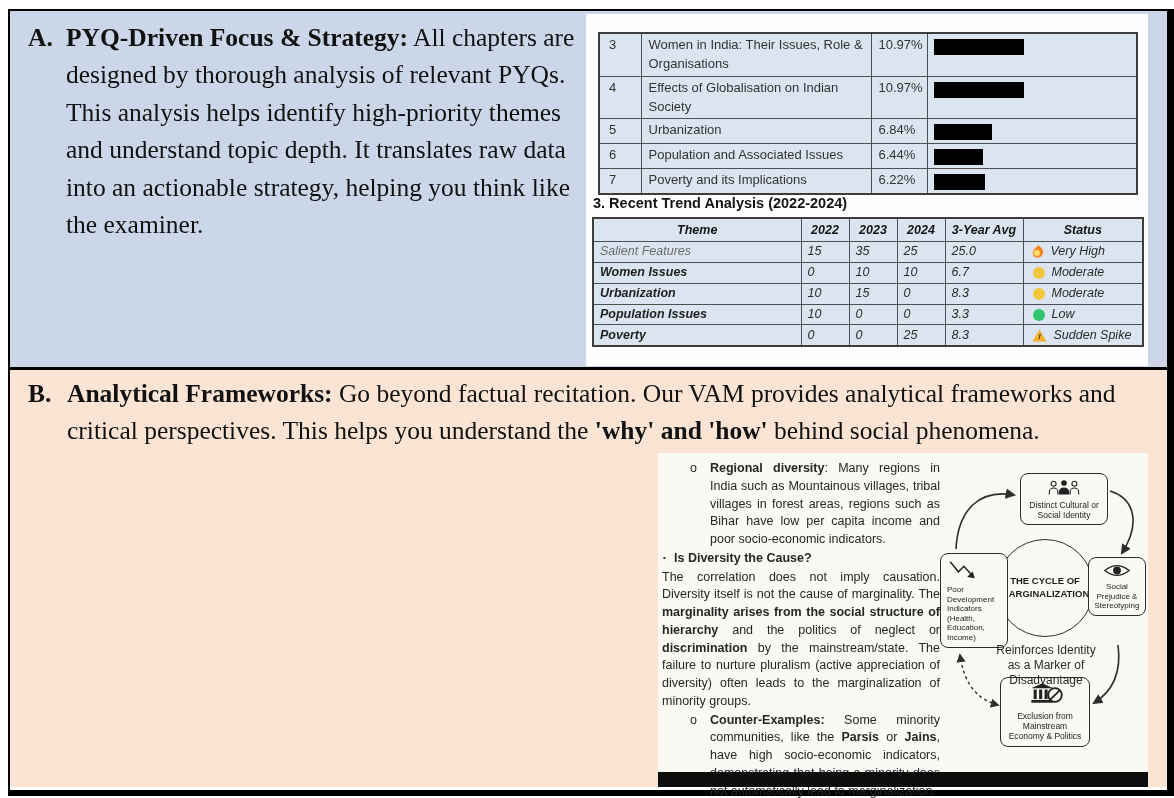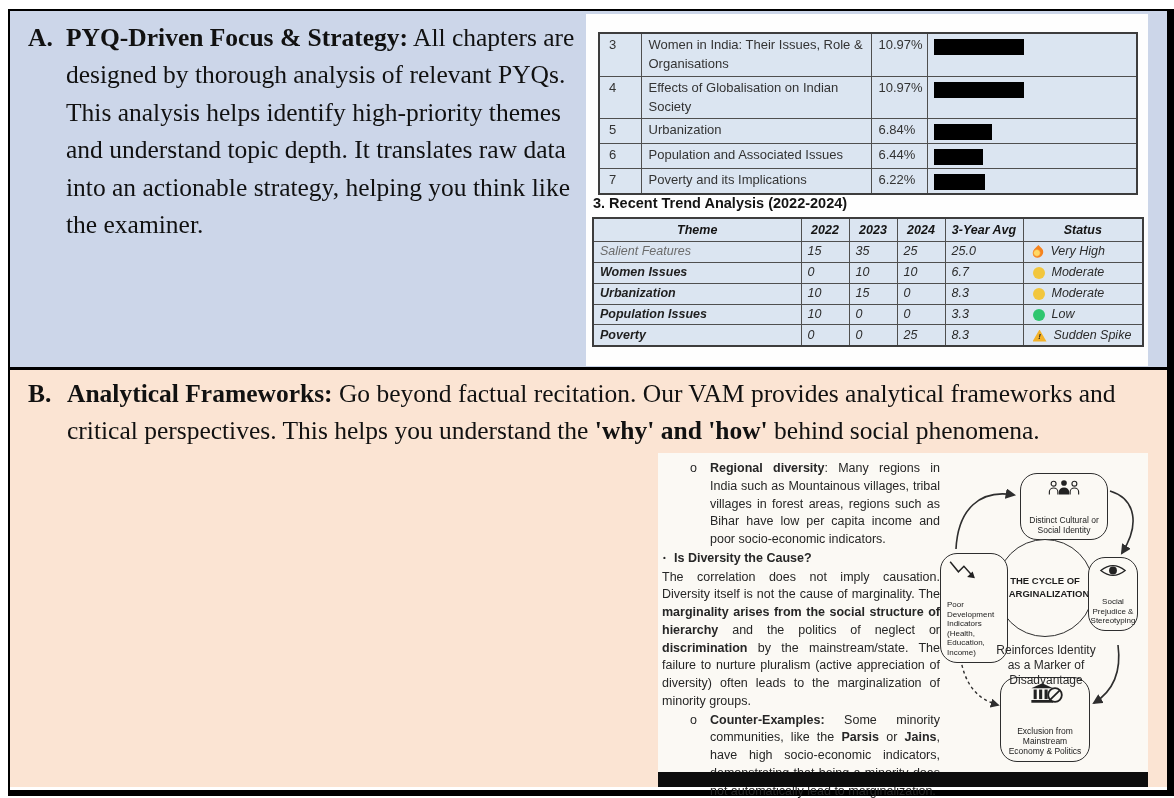--- a/index.html
+++ b/index.html
@@ -67,26 +67,26 @@
   }
   .note{position:relative;margin-bottom:1px;}
   .note.o{padding-left:48px;}
   .note.o .mk{position:absolute;left:28px;top:0;font-weight:normal;}
   .note.dot{padding-left:12px;font-weight:bold;text-align:left;}
   .note.dot .mk{position:absolute;left:1px;top:2px;font-size:8px;}
   
   .diagram{position:absolute;left:280px;top:0;width:210px;height:319px;}
   .arrows{position:absolute;left:0;top:0;pointer-events:none;}
   .dbox{
-    position:absolute;box-sizing:border-box;border:1.5px solid #2e2e2e;border-radius:17px;
+    position:absolute;box-sizing:border-box;border:1.5px solid #2e2e2e;border-radius:8px;
     background:#fbf9f4;padding:5px 3px 4px;text-align:center;font-size:8.5px;
-    line-height:1.2;color:#1c1c1c;display:flex;flex-direction:column;align-items:center;gap:19px;
+    line-height:1.2;color:#1c1c1c;display:flex;flex-direction:column;align-items:center;gap:4px;
   }
   .dbox.b-top{left:82px;top:20px;width:88px;}
-  .dbox.b-right{left:150px;top:104px;width:50px;font-size:8px;align-items:center;}
+  .dbox.b-right{left:150px;top:104px;width:58px;font-size:8px;align-items:center;}
   .dbox.b-left{left:2px;top:100px;width:68px;align-items:flex-start;text-align:left;font-size:8px;padding-left:6px;}
   .dbox.b-bottom{left:62px;top:224px;width:90px;}
   .dcircle{
     position:absolute;left:58px;top:86px;width:98px;height:98px;box-sizing:border-box;
     border:1.5px solid #2e2e2e;border-radius:50%;background:#fbf9f4;
     display:flex;align-items:center;justify-content:center;text-align:center;
     font-size:9.5px;font-weight:bold;color:#1c1c1c;line-height:1.35;padding:6px;
   }
   .loopLabel{
     position:absolute;left:55px;top:190px;width:106px;font-size:12px;color:#2a2a2a;

